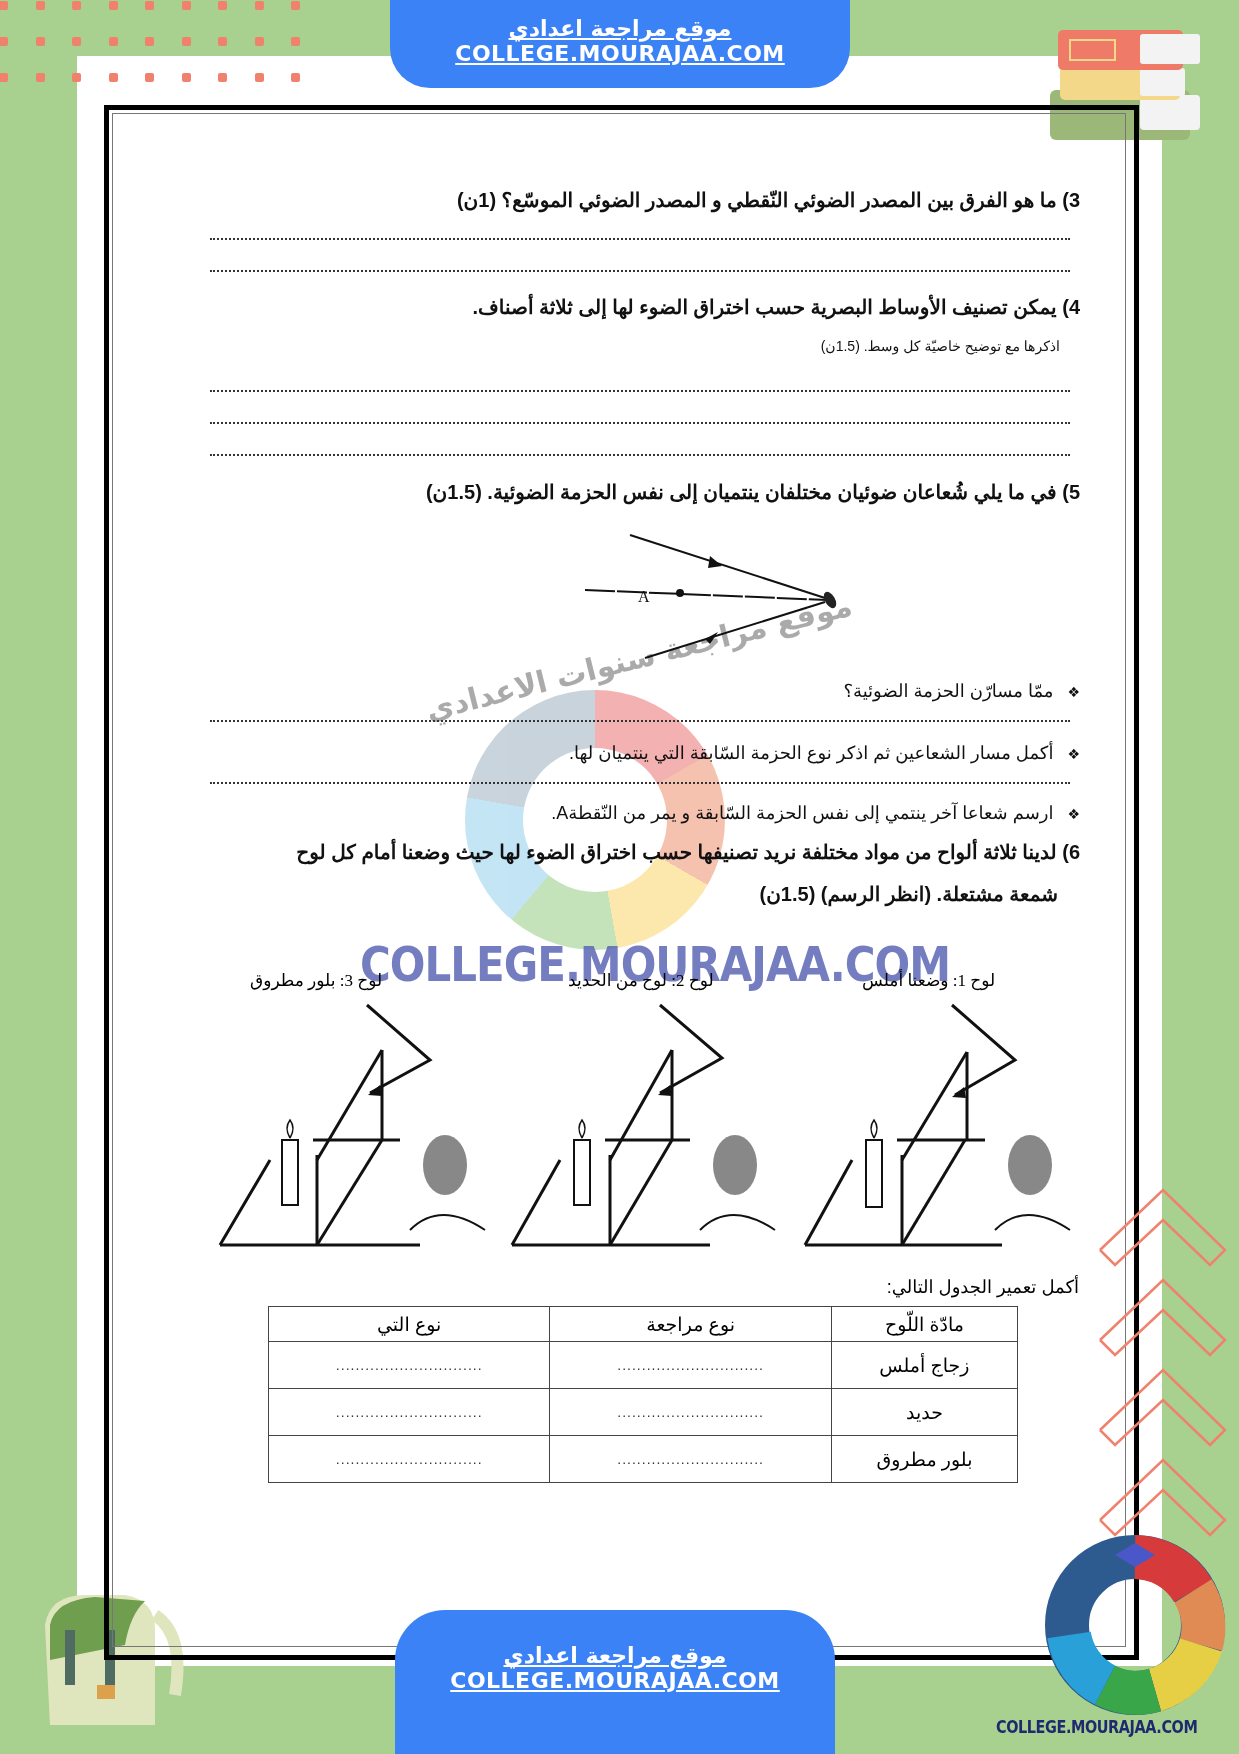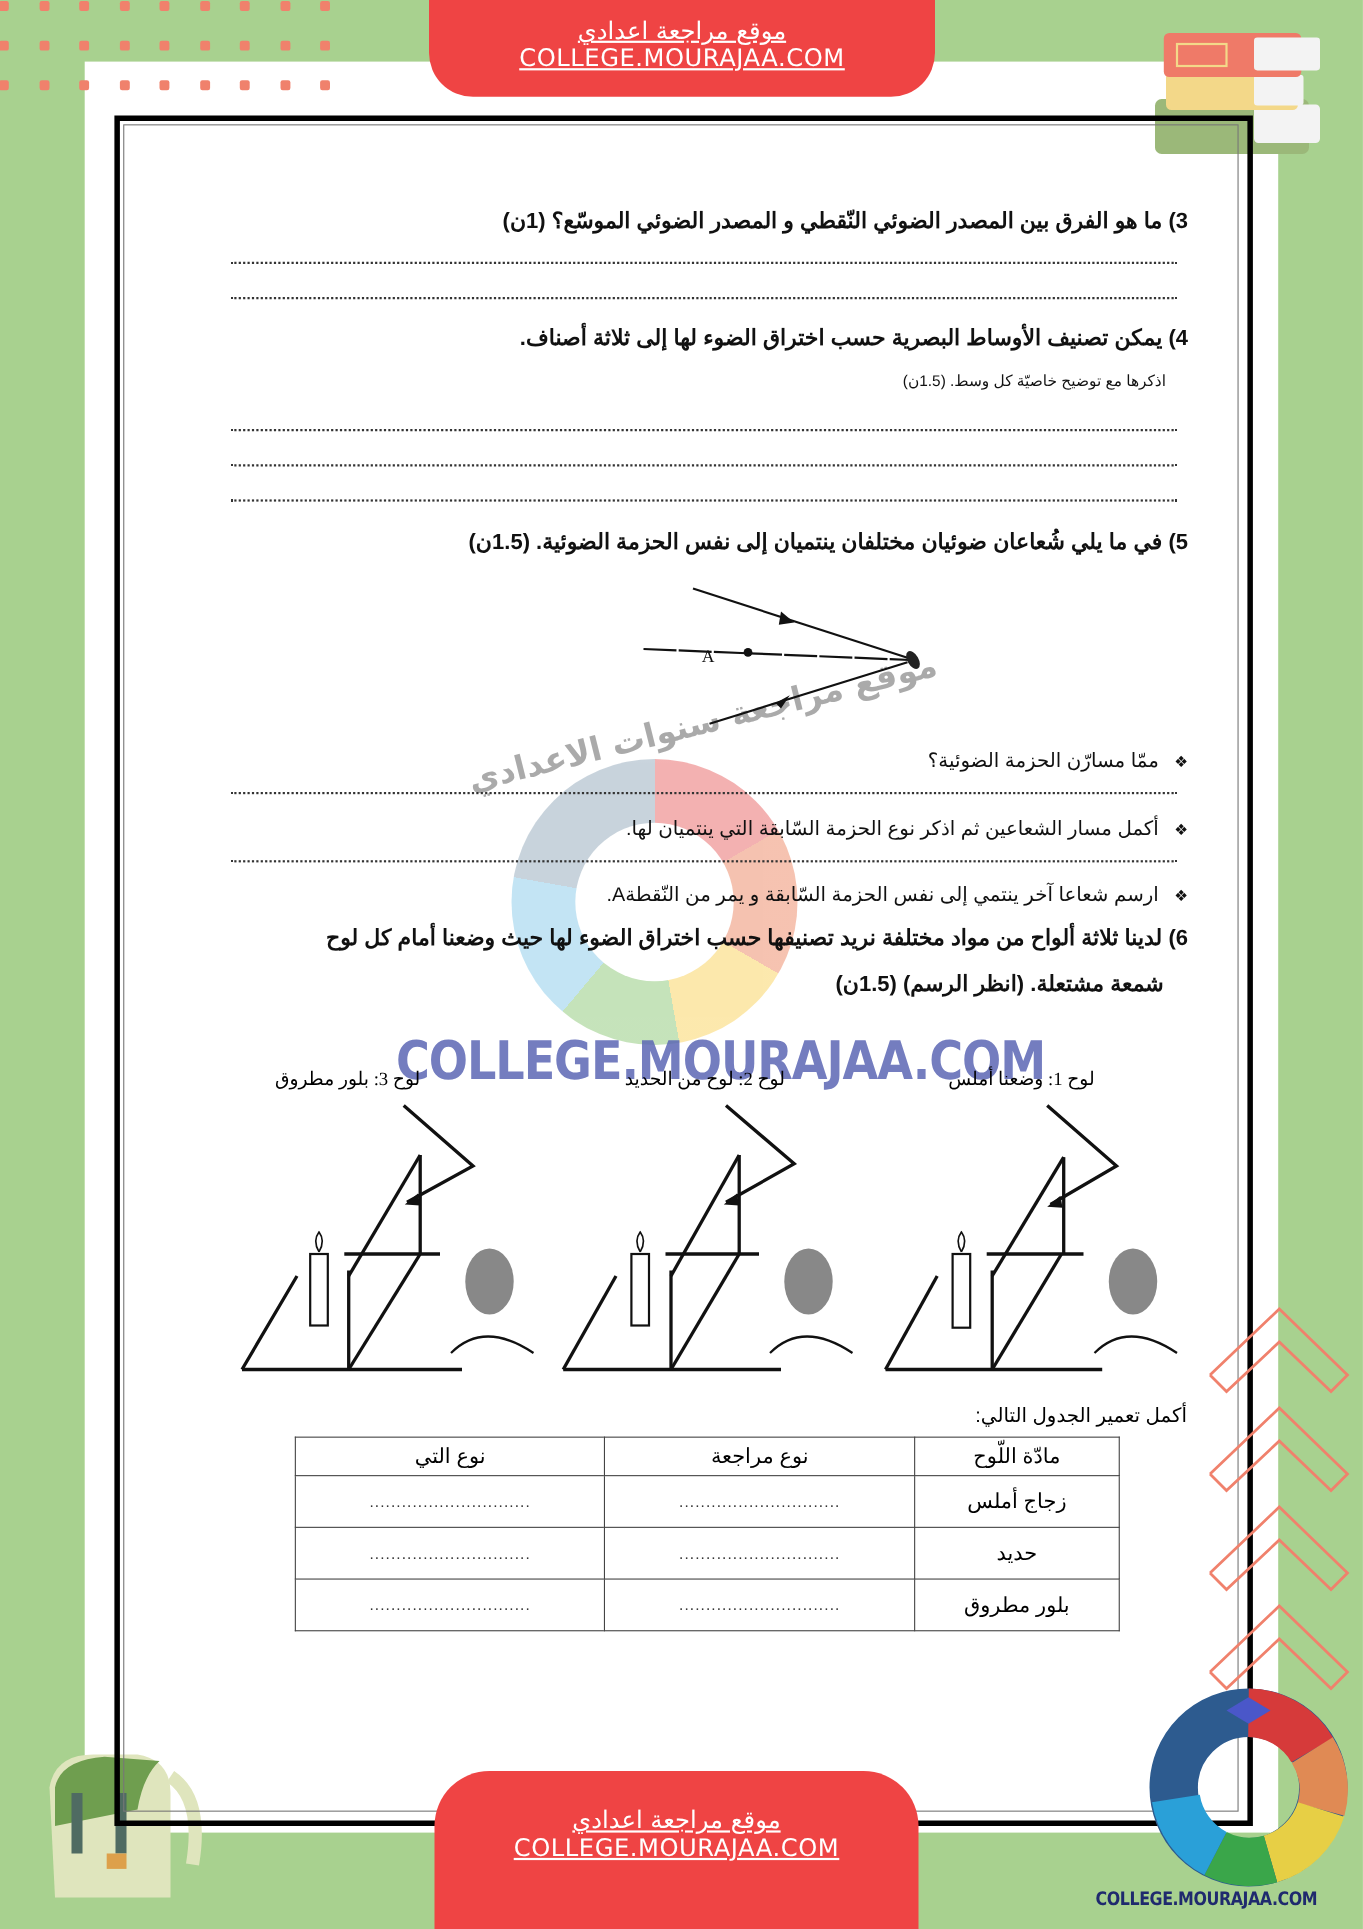--- a/index.html
+++ b/index.html
@@ -1,21 +1,21 @@
 <!DOCTYPE html>
 <html><head>
 <meta charset="utf-8">
 <style>
   html, body { margin:0; padding:0; }
   body { width:1239px; height:1754px; position:relative; background:#a8d18f; overflow:hidden;
          font-family:"DejaVu Sans", sans-serif; }
   .white-page { position:absolute; left:77px; top:56px; width:1085px; height:1610px; background:#fff; }
   .dots { position:absolute; left:0; top:0; width:320px; height:85px; }
   .dot { position:absolute; width:9px; height:9px; background:#f0816c; border-radius:2px; }
-  .banner { position:absolute; background:#ef4444; color:#fff; text-align:center; font-weight:normal;
+  .banner { position:absolute; background:#3b82f6; color:#fff; text-align:center; font-weight:bold;
             font-family:"DejaVu Sans", sans-serif; }
   .banner-top { left:390px; top:0; width:460px; height:88px; border-radius:0 0 40px 40px; }
   .banner-bottom { left:395px; top:1610px; width:440px; height:144px; border-radius:50px 50px 0 0; }
   .banner .ar { font-size:22px; text-decoration:underline; display:block; direction:rtl; }
   .banner .en { font-size:22px; text-decoration:underline; display:block; letter-spacing:0.5px; }
   .banner-top .ar { margin-top:16px; }
   .banner-bottom .ar { margin-top:33px; }
   .frame-outer { position:absolute; left:104px; top:105px; width:1025px; height:1545px; border:5px solid #000; }
   .frame-inner { position:absolute; left:112px; top:113px; width:1012px; height:1532px; border:1px solid #777; }
   .content { position:absolute; left:200px; top:170px; width:880px; direction:rtl;

